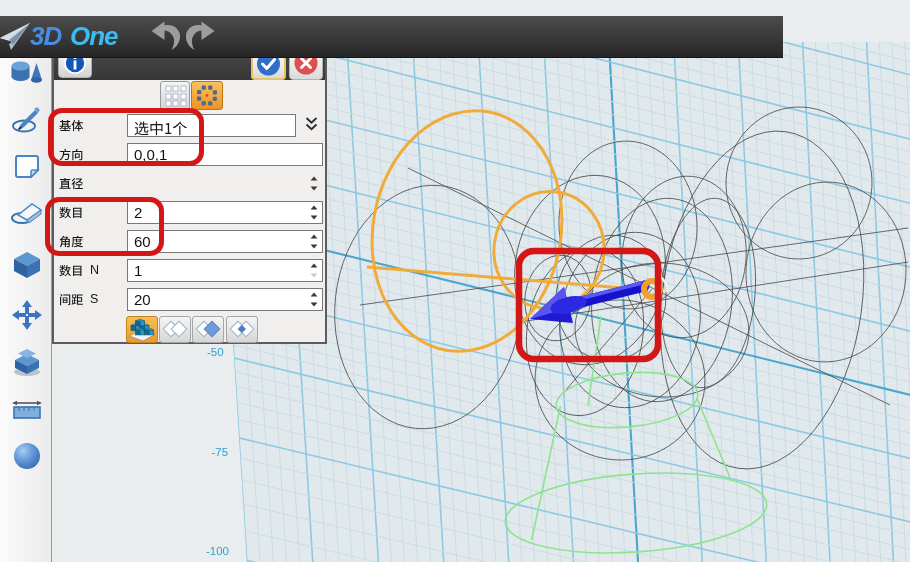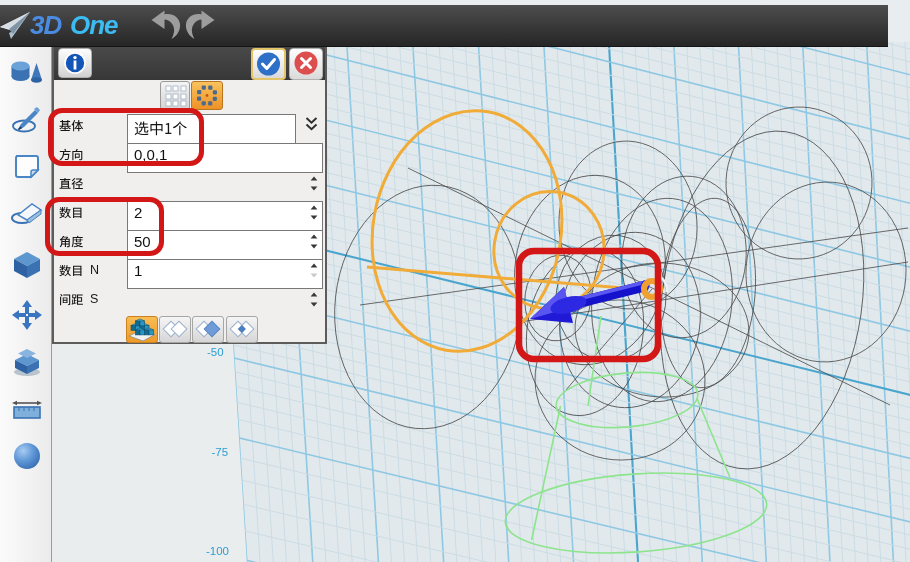--- a/index.html
+++ b/index.html
@@ -1,27 +1,27 @@
 <!DOCTYPE html>
 <html><head><meta charset="utf-8"><style>
 *{margin:0;padding:0;box-sizing:border-box}
 html,body{width:910px;height:562px;overflow:hidden;font-family:"Liberation Sans",sans-serif;background:#e9edef}
 .abs{position:absolute}
-#topbar{left:0;top:5px;width:888px;height:42px;background:linear-gradient(#4d4d4d,#262626);border-bottom:1px solid #141414;z-index:10}
+#topbar{left:0;top:16px;width:783px;height:42px;background:linear-gradient(#4d4d4d,#262626);border-bottom:1px solid #141414;z-index:10}
 #sidebar{left:0;top:42px;width:52px;height:520px;background:linear-gradient(to right,#fbfbfb,#ebebeb);border-right:1px solid #9c9c9c;z-index:3}
 #canvas{left:52px;top:42px;z-index:1}
 #dialog{left:52px;top:42px;width:275px;height:302px;background:#f0efed;border:2px solid #5c5c5c;z-index:5}
 #dtitle{left:0;top:0;width:271px;height:36px;background:linear-gradient(#4b4b4b,#373737)}
 .btn{position:absolute;border-radius:4px}
 #ibtn{left:4px;top:4px;width:34px;height:30px;background:linear-gradient(#fdfdfd,#d2d2d2);border:1px solid #aeaeae}
 #okbtn{left:197px;top:4px;width:35px;height:32px;background:linear-gradient(#fefefe,#dadada);border:2px solid #e3c468}
 #xbtn{left:235px;top:4px;width:34px;height:32px;background:linear-gradient(#fefefe,#dadada);border:1px solid #b2b2b2}
 #gridbtn{left:106px;top:37px;width:30px;height:29px;background:linear-gradient(#f4f4f4,#d4d4d4);border:1px solid #9a9a9a;border-radius:3px}
 #circbtn{left:137px;top:37px;width:32px;height:29px;background:linear-gradient(#f9c25e,#ee9227);border:1px solid #b8771f;border-radius:3px}
-.fld{position:absolute;background:#fff;border:1px solid #787878;height:30px;font-size:15px;color:#111;padding:2px 0 0 6px}
+.fld{position:absolute;background:#fff;border:1px solid #787878;height:23px;font-size:15px;color:#111;padding:2px 0 0 6px}
 .lab{position:absolute}
 .rr{position:absolute;border:5px solid #d31717;border-radius:14px;z-index:8}
 .bb{position:absolute;top:272px;width:32px;height:27px;border-radius:3px;background:linear-gradient(#f5f5f5,#d6d6d6);border:1px solid #a6a6a6}
 </style></head><body>
 <div id="topbar" class="abs">
     <svg class="abs" style="left:0px;top:5px" width="32" height="32" viewBox="0 0 32 32">
 <polygon points="0,17 30,2 13,21" fill="#eef1f4"></polygon>
 <polygon points="13,21 30,2 11,29 9,23" fill="#aebecb"></polygon>
 <polygon points="0,17 9,19 30,2" fill="#d6dde3"></polygon>
 <polygon points="9,19 30,2 13,24" fill="#7e93a6"></polygon>
@@ -347,21 +347,21 @@
     <div class="fld" style="left:73px;top:157px;width:196px">2</div>
     <svg class="abs" style="left:256px;top:161px" width="8" height="15" viewBox="0 0 8 15">
       <polygon points="4,0.5 7.4,4.5 0.6,4.5" fill="#383838"></polygon>
       <polygon points="4,14.5 7.4,10.5 0.6,10.5" fill="#383838"></polygon>
     </svg>
     <div class="lab" style="left:5px;top:190px">
       <svg width="26" height="15" viewBox="0 -12.2 26 15" style="display:block">
         <path d="M2.90888984375 -7.463495947265624H10.191887744140624V-6.488675439453124H2.90888984375ZM2.90888984375 -5.096695947265625H10.019104052734374V-4.15292646484375H2.90888984375ZM2.70215107421875 -2.718797998046875H10.0619142578125V-1.756397900390625H2.70215107421875ZM2.2785346679687497 -7.463495947265624H3.3835490722656245V-4.3553999999999995Q3.3835490722656245 -3.7205591796874997 3.3163388671874996 -2.9969928466796874Q3.2491286621093747 -2.273426513671875 3.062913354492187 -1.5347754882812499Q2.8766980468749996 -0.7961244628906249 2.528667431640625 -0.11580915527343749Q2.18063681640625 0.5645061523437499 1.6130062011718749 1.11306533203125Q1.53271435546875 0.9959530761718749 1.3782306640625 0.8415795898437499Q1.22374697265625 0.6872061035156249 1.06316328125 0.5451428222656249Q0.90257958984375 0.403079541015625 0.77925712890625 0.33520810546874996Q1.4622367187499998 -0.32847963867187496 1.7791061035156248 -1.1385673828125Q2.09597548828125 -1.948655126953125 2.1872550781249998 -2.786468383789062Q2.2785346679687497 -3.6242816406249996 2.2785346679687497 -4.3678204101562494ZM9.636055029296875 -7.463495947265624H10.747279638671873V-0.31271435546875Q10.747279638671873 0.141991796875 10.627723510742186 0.39729079589843747Q10.508167382812498 0.652589794921875 10.18942451171875 0.7881122558593749Q9.870461230468749 0.9114347167968749 9.35762041015625 0.9453704345703124Q8.84477958984375 0.97930615234375 8.0890408203125 0.97930615234375Q8.064420410156249 0.8251530761718749 8.002759179687498 0.6307438720703125Q7.941097949218749 0.43633466796875 7.8640214111328115 0.2481356689453125Q7.786944873046874 0.059936669921875 7.7068734375 -0.08800620117187499Q8.064899951171874 -0.07580620117187499 8.405618310546874 -0.06959599609375Q8.746336669921874 -0.063385791015625 9.002206054687498 -0.0663806884765625Q9.258075439453124 -0.0693755859375 9.361665234375 -0.0693755859375Q9.520044824218749 -0.075365380859375 9.578049926757812 -0.130265380859375Q9.636055029296875 -0.18516538085937498 9.636055029296875 -0.32535517578124995ZM5.875991796875 -7.0924265136718745H6.9688062011718745V0.7404143066406249H5.875991796875ZM4.0138 -9.50886943359375H8.316173486328124V-8.596371386718749H4.0138ZM3.9989937988281246 -10.32450615234375 5.196279638671875 -10.102261230468748Q4.793238818359375 -9.35629794921875 4.250559228515625 -8.593357128906248Q3.7078796386718746 -7.830416308593749 3.0097051513671875 -7.1107265136718745Q2.3115306640625 -6.39103671875 1.4393408691406249 -5.762626513671875Q1.3530592285156249 -5.8983693847656244 1.2142112548828123 -6.049747973632812Q1.07536328125 -6.2011265625 0.9240948974609375 -6.340194946289062Q0.7728265136718749 -6.479263330078124 0.64329384765625 -6.55955517578125Q1.4598122070312498 -7.107673535156249 2.102315258789062 -7.747071484374999Q2.744818310546875 -8.38646943359375 3.2227315673828123 -9.053592895507812Q3.7006448242187497 -9.720716357421875 3.9989937988281246 -10.32450615234375ZM7.982806103515625 -9.50886943359375H8.223681640625L8.39646533203125 -9.55811025390625L9.131071533203125 -9.051959179687499Q8.892179687499999 -8.654908154296875 8.555247021484373 -8.226916308593749Q8.218314355468749 -7.798924462890624 7.853766381835937 -7.404317309570311Q7.489218408203125 -7.00971015625 7.1462959472656244 -6.703828515624999Q7.004342871093749 -6.82737138671875 6.788418359374999 -6.97553466796875Q6.57249384765625 -7.12369794921875 6.399930566406249 -7.216410205078124Q6.705591796875 -7.4976714355468745 7.008258129882812 -7.864332666015624Q7.3109244628906245 -8.230993896484375 7.570670385742186 -8.615734716796874Q7.830416308593749 -9.000475537109374 7.982806103515625 -9.299265332031249Z M15.043663330078124 -6.815353076171874H23.65822451171875V-5.939895849609375H15.043663330078124ZM15.188300048828124 -3.2591632812499998H22.086887744140626V-2.38392646484375H15.188300048828124ZM16.9092 -7.797602001953124H17.939691943359374V-4.792136767578125H20.68591015625V-7.797602001953124H21.74767353515625V-3.94773056640625H16.9092ZM21.803202001953125 -3.2591632812499998H22.01901630859375L22.210210205078123 -3.3021938964843747L22.88914497070312 -2.9448673339843747Q22.382955175781248 -1.9988163085937498 21.56621640625 -1.3275958984374998Q20.74947763671875 -0.6563754882812499 19.7131388671875 -0.20486528320312497Q18.676800097656248 0.24664492187499998 17.49351030273437 0.5180398193359375Q16.3102205078125 0.7894347167968749 15.046528662109374 0.9358347167968749Q14.990857226562499 0.7444204101562499 14.861324560546873 0.47293466796874994Q14.731791894531248 0.20144892578124998 14.602259228515624 0.022675439453124998Q15.76746943359375 -0.074483740234375 16.882777587890622 -0.2965276123046875Q17.9980857421875 -0.518571484375 18.96034287109375 -0.8928949462890624Q19.9226 -1.2672184082031248 20.656052026367185 -1.8150061523437497Q21.389504052734374 -2.3627938964843747 21.803202001953125 -3.1116612304687497ZM17.179544970703123 -2.5704530273437496Q17.783114355468747 -1.8049387695312498 18.79771740722656 -1.2614683837890623Q19.812320458984374 -0.7179979980468749 21.134918408203124 -0.38725617675781243Q22.457516357421873 -0.05651435546874999 23.96965512695312 0.07081420898437499Q23.858532666015623 0.181936669921875 23.738205102539062 0.35161525878906247Q23.617877539062498 0.52129384765625 23.512965283203123 0.694187744140625Q23.408053027343747 0.8670816406249999 23.340181591796874 1.009034716796875Q21.7843509765625 0.8326857421874999 20.4371326171875 0.4339622802734375Q19.0899142578125 0.035238818359375 18.02618059082031 -0.6195744384765625Q16.962446923828125 -1.2743876953125 16.24753466796875 -2.2066958496093747ZM14.190363281249999 -9.11979189453125H23.791983691406248V-8.10793056640625H14.190363281249999ZM13.68421220703125 -9.11979189453125H14.758175585937499V-5.821124560546875Q14.758175585937499 -5.082032714843749 14.715475585937499 -4.202200048828125Q14.672775585937499 -3.3223673828124998 14.5507755859375 -2.39972451171875Q14.4287755859375 -1.4770816406249998 14.1969755859375 -0.6035693847656249Q13.9651755859375 0.26994287109375 13.580985791015625 1.0026041015625Q13.475853124999999 0.9163224609374999 13.293754125976562 0.823830615234375Q13.111655126953124 0.73133876953125 12.9263408203125 0.64505712890625Q12.741026513671875 0.55877548828125 12.5990734375 0.52173466796875Q12.97705302734375 -0.1738857421875 13.193547924804687 -0.9888418701171874Q13.410042822265623 -1.8037979980468748 13.516627514648437 -2.6555745361328125Q13.62321220703125 -3.5073510742187497 13.65371220703125 -4.316317407226562Q13.68421220703125 -5.125283740234375 13.68421220703125 -5.8149143554687495ZM17.937124462890623 -10.102481640625 19.023949072265623 -10.355116357421874Q19.230908251953124 -9.976255126953124 19.42533681640625 -9.527298999023436Q19.619765380859373 -9.07834287109375 19.69851435546875 -8.760481640624999L18.555797900390623 -8.46503671875Q18.483479541015623 -8.788887744140624 18.310566284179686 -9.256254077148437Q18.13765302734375 -9.723620410156249 17.937124462890623 -10.102481640625Z" fill="#161616"></path>
       </svg>
     </div>
-    <div class="fld" style="left:73px;top:186px;width:196px">50</div>
+    <div class="fld" style="left:73px;top:186px;width:196px">60</div>
     <svg class="abs" style="left:256px;top:190px" width="8" height="15" viewBox="0 0 8 15">
       <polygon points="4,0.5 7.4,4.5 0.6,4.5" fill="#383838"></polygon>
       <polygon points="4,14.5 7.4,10.5 0.6,10.5" fill="#383838"></polygon>
     </svg>
     <div class="lab" style="left:5px;top:219px">
       <svg width="26" height="15" viewBox="0 -12.2 26 15" style="display:block">
         <path d="M0.8207448730468749 -3.9867163574218747H5.49933466796875V-3.086638720703125H0.8207448730468749ZM0.5836163085937499 -8.045089843749999H6.491061230468749V-7.169632617187499H0.5836163085937499ZM5.332099951171875 -10.075838818359374 6.245479638671875 -9.694112255859375Q5.970208203125 -9.279532666015625 5.680623510742187 -8.862398999023437Q5.391038818359375 -8.44526533203125 5.147259228515624 -8.146916357421874L4.45013466796875 -8.473191894531249Q4.602304052734374 -8.692791894531249 4.763458129882812 -8.976056176757812Q4.92461220703125 -9.259320458984375 5.07667138671875 -9.551789843749999Q5.22873056640625 -9.844259228515623 5.332099951171875 -10.075838818359374ZM3.0433876953124996 -10.293455126953123H4.049038818359374V-4.909287744140625H3.0433876953124996ZM0.9946693359375 -9.6881224609375 1.7780755371093748 -10.00906943359375Q2.033834716796875 -9.649500048828124 2.2531041015624997 -9.213735766601562Q2.4723734863281246 -8.777971484375 2.55156328125 -8.454781689453124L1.730675439453125 -8.0908041015625Q1.657916259765625 -8.413993896484374 1.4449672851562498 -8.865063281249999Q1.232018310546875 -9.316132666015625 0.9946693359375 -9.6881224609375ZM3.0682285156249995 -7.68754287109375 3.7895326660156248 -7.255693847656249Q3.4965122558593746 -6.7561550781249995 3.0357969482421874 -6.2502958984375Q2.5750816406249997 -5.744436718749999 2.0443816406249997 -5.314662231445312Q1.513681640625 -4.884887744140625 0.9893020507812499 -4.592087744140625Q0.8968102050781249 -4.7768510253906245 0.7335622314453125 -5.017395947265625Q0.5703142578125 -5.257940869140625 0.416161181640625 -5.4058837402343745Q0.9221305664062499 -5.625042919921874 1.4280999511718748 -5.984061279296874Q1.9340693359374999 -6.343079638671875 2.3700540283203124 -6.7871673828125Q2.8060387207031248 -7.2312551269531244 3.0682285156249995 -7.68754287109375ZM3.9075265624999997 -7.412271435546875Q4.072336767578125 -7.327091845703125 4.386101049804687 -7.1355479736328125Q4.69986533203125 -6.944004101562499 5.062319409179687 -6.7250653320312495Q5.4247734863281245 -6.5061265624999995 5.723232666015624 -6.3145826904296865Q6.021691845703124 -6.123038818359374 6.1496816406249994 -6.0316490234375L5.557910156249999 -5.261104052734375Q5.3990897460937495 -5.41393466796875 5.115935668945312 -5.645624462890625Q4.832781591796874 -5.8773142578124995 4.504153027343749 -6.130188745117187Q4.175524462890625 -6.383063232421875 3.8771754882812495 -6.605658129882812Q3.5788265136718747 -6.82825302734375 3.37741630859375 -6.956683642578125ZM7.433806103515624 -7.953700048828124H11.6052857421875V-6.947828515624999H7.433806103515624ZM7.608171386718749 -10.203608203124999 8.601622509765624 -10.05566533203125Q8.424832714843749 -8.864512255859374 8.150002099609374 -7.758648974609374Q7.875171484375 -6.652785693359374 7.493315356445311 -5.702858129882812Q7.111459228515624 -4.75293056640625 6.610157177734375 -4.0324693359375Q6.536075537109374 -4.11897138671875 6.388132666015624 -4.2517193603515615Q6.240189794921874 -4.384467333984374 6.083041821289061 -4.508010205078124Q5.9258938476562495 -4.631553076171874 5.808781591796874 -4.705634716796875Q6.291012207031249 -5.34602451171875 6.638822412109374 -6.218544921874999Q6.9866326171874995 -7.091065332031249 7.227417309570312 -8.107211254882813Q7.468202001953125 -9.123357177734375 7.608171386718749 -10.203608203124999ZM9.832577490234375 -7.360165283203124 10.838228613281249 -7.267893847656249Q10.564500048828124 -5.193673437499999 10.018935766601562 -3.6135530273437495Q9.473371484374999 -2.0334326171874997 8.521661279296874 -0.8836377197265624Q7.569951074218749 0.266157177734375 6.08066943359375 1.05250615234375Q6.03142861328125 0.9413836914062499 5.929731665039062 0.7746999999999999Q5.828034716796875 0.60801630859375 5.7109224609375 0.4413326171875Q5.593810205078125 0.27464892578125 5.495328564453125 0.17594687499999997Q6.891677539062499 -0.48752045898437496 7.766090795898437 -1.5260826904296874Q8.640504052734375 -2.564644921875 9.127402001953126 -4.014791845703124Q9.614299951171875 -5.4649387695312495 9.832577490234375 -7.360165283203124ZM7.985412304687499 -7.085775488281249Q8.259581689453125 -5.490220410156249 8.753020458984373 -4.083324511718749Q9.246459228515624 -2.67642861328125 10.023492895507811 -1.61025107421875Q10.8005265625 -0.54407353515625 11.891875537109375 0.053726464843749995Q11.713102050781249 0.19567954101562499 11.506382641601562 0.448755078125Q11.299663232421874 0.701830615234375 11.176340771484375 0.9054449218749999Q10.023110156249999 0.19696328124999998 9.224340771484375 -0.9587112060546874Q8.42557138671875 -2.1143856933593748 7.91361220703125 -3.635619360351562Q7.401653027343749 -5.156853027343749 7.090442822265625 -6.92541220703125ZM1.2298142089843749 -1.846646923828125 1.88901630859375 -2.48166943359375Q2.5362775390624996 -2.23722861328125 3.2383285644531243 -1.8981826904296875Q3.9403795898437495 -1.559136767578125 4.569230615234375 -1.2108857421875Q5.1980816406249994 -0.862634716796875 5.631953076171874 -0.557193896484375L4.966540771484374 0.15213066406249998Q4.551079541015625 -0.16573056640624997 3.922228515625 -0.5325020019531249Q3.293377490234375 -0.8992734374999999 2.5882213623046875 -1.2476346679687498Q1.8830652343749998 -1.5959958984374998 1.2298142089843749 -1.846646923828125ZM5.148438720703124 -3.9867163574218747H5.333422412109375L5.505765283203124 -4.023536767578125L6.092208203125 -3.7957428710937497Q5.713787792968749 -2.458410205078125 4.9574979980468745 -1.5210132568359374Q4.201208203125 -0.5836163085937499 3.1758571777343745 0.008965332031249995Q2.1505061523437496 0.6015469726562499 0.946491845703125 0.9316082031249999Q0.872410205078125 0.74662451171875 0.7275724365234375 0.4967642822265625Q0.58273466796875 0.246904052734375 0.44721220703125 0.10495097656249999Q1.5463142578125 -0.145038818359375 2.5006887451171873 -0.6512286132812499Q3.4550632324218746 -1.157418408203125 4.146476489257813 -1.9529724853515624Q4.83788974609375 -2.7485265625 5.148438720703124 -3.8392143066406246ZM1.2298142089843749 -1.846646923828125Q1.5046448242187498 -2.2312775390625 1.7886805419921874 -2.725928564453125Q2.072716259765625 -3.2205795898437497 2.3293570800781245 -3.7458408203124995Q2.5859979003906246 -4.271102050781249 2.763228515625 -4.74756328125L3.7196388183593747 -4.568569384765625Q3.5239979980468745 -4.0612775390625 3.2612571777343744 -3.5268112060546875Q2.9985163574218747 -2.992344873046875 2.723575537109375 -2.5036836425781246Q2.448634716796875 -2.0150224121093747 2.204193896484375 -1.6421509765625Z M14.821859228515624 -6.691771484375H21.747530566406247V-5.661279541015625H14.821859228515624ZM14.821859228515624 -3.8201041503906246H21.747530566406247V-2.78961220703125H14.821859228515624ZM14.821859228515624 -0.9428878417968749H21.747530566406247V0.11266533203125H14.821859228515624ZM14.061750976562498 -9.5574490234375H22.471038818359375V0.9223122558593749H21.334752978515624V-8.495906054687499H15.14835517578125V0.9223122558593749H14.061750976562498Z" fill="#161616"></path>
       </svg>
     </div>
     <div class="lab" style="left:36px;top:219px;font-size:12.5px;color:#161616">N</div>
@@ -369,20 +369,21 @@
     <svg class="abs" style="left:256px;top:219px" width="8" height="15" viewBox="0 0 8 15">
       <polygon points="4,0.5 7.4,4.5 0.6,4.5" fill="#383838"></polygon>
       <polygon points="4,14.5 7.4,10.5 0.6,10.5" fill="#c9c9c9"></polygon>
     </svg>
     <div class="lab" style="left:5px;top:248px">
       <svg width="26" height="15" viewBox="0 -12.2 26 15" style="display:block">
         <path d="M1.037479541015625 -7.4768367187499996H2.1489245605468748V1.008814306640625H1.037479541015625ZM1.2142693359374999 -9.630246923828125 2.060218408203125 -10.148818408203125Q2.3468082031249997 -9.892397998046874 2.642713305664062 -9.577862280273436Q2.9386184082031246 -9.2633265625 3.191713305664062 -8.9517857421875Q3.4448082031249996 -8.640244921874999 3.584997998046875 -8.377393896484374L2.6773876953125 -7.79117138671875Q2.5434081054687496 -8.04781220703125 2.305618310546875 -8.368558129882812Q2.067828515625 -8.689304052734375 1.7843438232421875 -9.022249975585936Q1.5008591308593748 -9.355195898437499 1.2142693359374999 -9.630246923828125ZM4.242073437499999 -9.624218408203124H10.72446123046875V-8.606146874999999H4.242073437499999ZM10.113618310546874 -9.624218408203124H11.23127353515625V-0.245944970703125Q11.23127353515625 0.17793056640625 11.13323271484375 0.40550405273437495Q11.035191894531248 0.6330775390625 10.7774490234375 0.7686Q10.513716357421874 0.8919224609374999 10.104024511718748 0.9197581787109375Q9.694332666015624 0.947593896484375 9.12670205078125 0.947593896484375Q9.089881640624998 0.7437591796874999 8.997499999999999 0.45097854003906246Q8.905118359374999 0.15819790039062498 8.800426513671875 -0.038985791015625Q9.1582326171875 -0.026785791015624998 9.477545874023438 -0.026785791015624998Q9.796859130859374 -0.026785791015624998 9.906438720703123 -0.026785791015624998Q10.034428515624999 -0.0327755859375 10.074023413085936 -0.08157558593749999Q10.113618310546874 -0.13037558593749998 10.113618310546874 -0.24616538085937498ZM4.716253125 -3.5524428222656246V-2.050663330078125H7.472428515624999V-3.5524428222656246ZM4.716253125 -5.92391015625V-4.440320458984375H7.472428515624999V-5.92391015625ZM3.7414326171875 -6.811787792968749H8.490500048828125V-1.162785693359375H3.7414326171875Z M18.470761279296873 -6.872787792968749H23.086808203125V-2.526320361328125H18.470761279296873V-3.5443918945312496H22.07472646484375V-5.860706054687499H18.470761279296873ZM23.725434716796876 -9.679889843749999V-8.624557080078125H19.073630712890623V-0.52121640625H23.951465332031248V0.5341163574218749H17.987246923828124V-9.679889843749999ZM14.127340869140625 -8.845038720703124V-6.8756531249999995H16.310336669921874V-8.845038720703124ZM13.190002001953124 -9.77638779296875H17.297577587890622V-5.950514257812499H13.190002001953124ZM14.9157509765625 -6.262826513671874H15.921402099609374V-0.7209020507812499H14.9157509765625ZM13.1824693359375 -4.78416328125H14.101397998046874V-0.3551224609375H13.1824693359375ZM12.5742326171875 -0.51746943359375Q13.178904052734374 -0.6578796386718749 13.9728958984375 -0.8561847412109374Q14.766887744140623 -1.0544898437499999 15.658369384765624 -1.2926102539062498Q16.549851025390623 -1.5307306640624998 17.434902050781247 -1.7687408691406248L17.564655126953124 -0.8311815917968749Q16.319814306640623 -0.48293056640625 15.065217358398435 -0.12558464355468751Q13.810620410156249 0.23176127929687498 12.839287744140623 0.5068123046874999ZM15.336281640625 -4.305679638671875H17.440671435546875V-3.3556999511718746H15.336281640625Z" fill="#161616"></path>
       </svg>
     </div>
     <div class="lab" style="left:36px;top:248px;font-size:12.5px;color:#161616">S</div>
+    <div class="fld" style="left:73px;top:244px;width:196px">20</div>
     <svg class="abs" style="left:256px;top:248px" width="8" height="15" viewBox="0 0 8 15">
       <polygon points="4,0.5 7.4,4.5 0.6,4.5" fill="#383838"></polygon>
       <polygon points="4,14.5 7.4,10.5 0.6,10.5" fill="#383838"></polygon>
     </svg>
     <div class="bb" style="left:72px;background:linear-gradient(#f9bd55,#ee9a28);border-color:#c8821e"><svg width="30" height="25" viewBox="0 0 30 25">
 <polygon points="14,13 28,17.5 16,24 2,19" fill="#f2f2f2" stroke="#8a8a8a" stroke-width="0.8"></polygon>
 <g stroke="#0b506e" stroke-width="0.6">
 <polygon points="8.5,6.5 13,8.4 8.5,10.3 4,8.4" fill="#49bbe4"></polygon>
           <rect x="4" y="8.4" width="4.5" height="5" fill="#156a90"></rect>
           <rect x="8.5" y="8.4" width="4.5" height="5" fill="#2a96c4"></rect>

